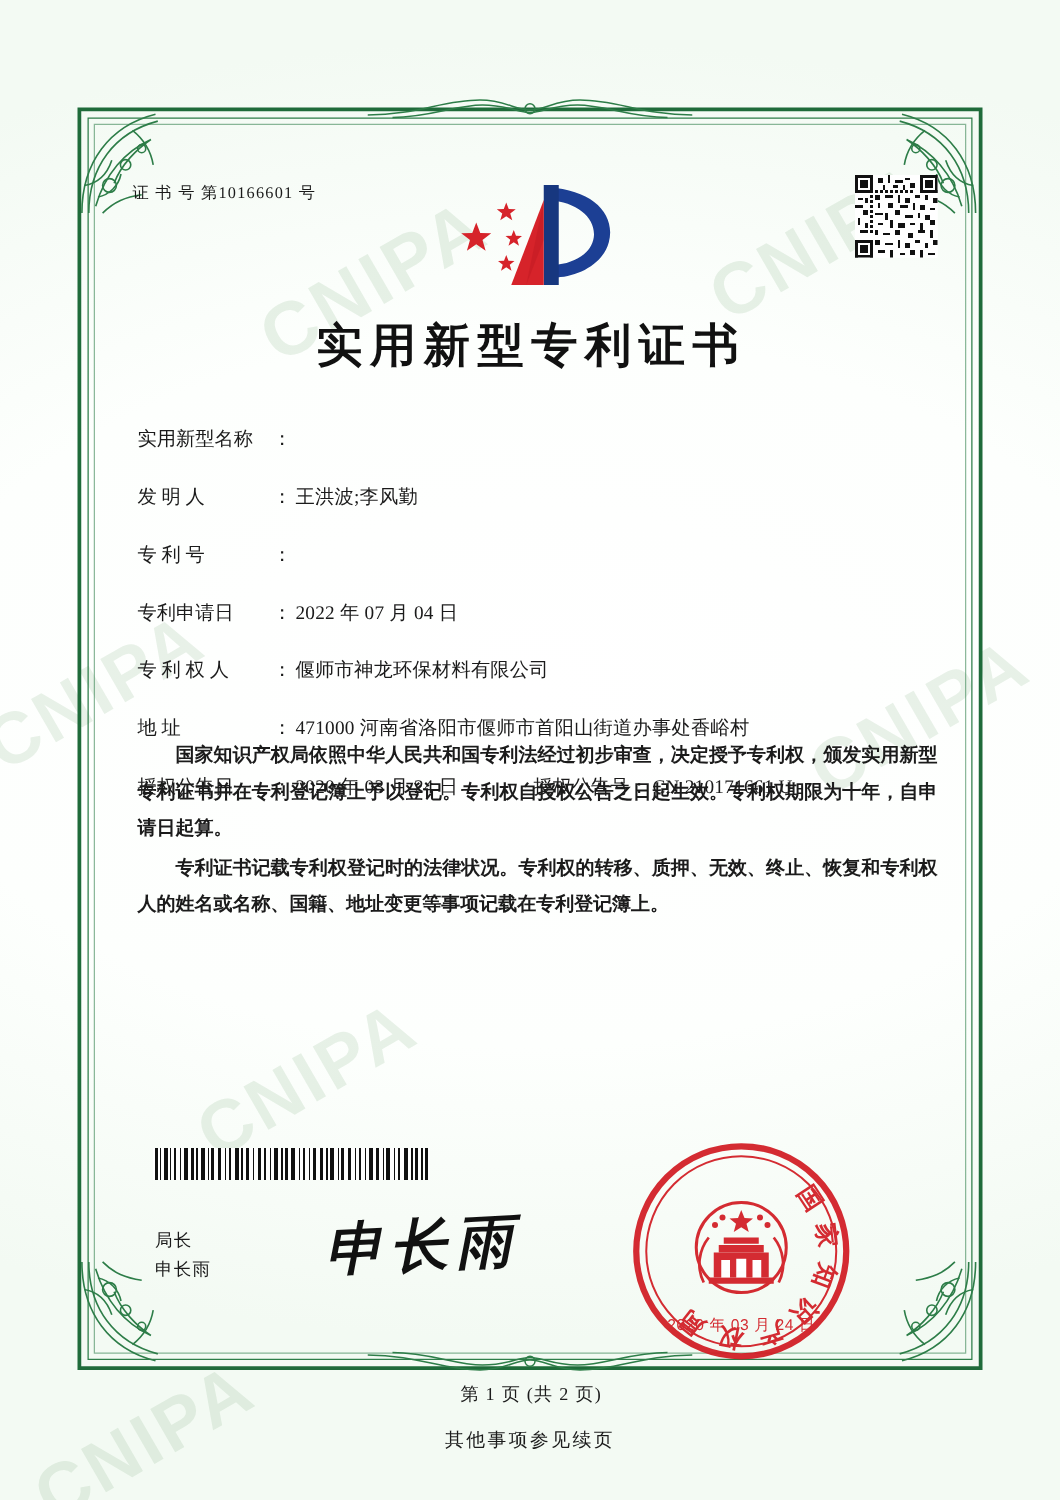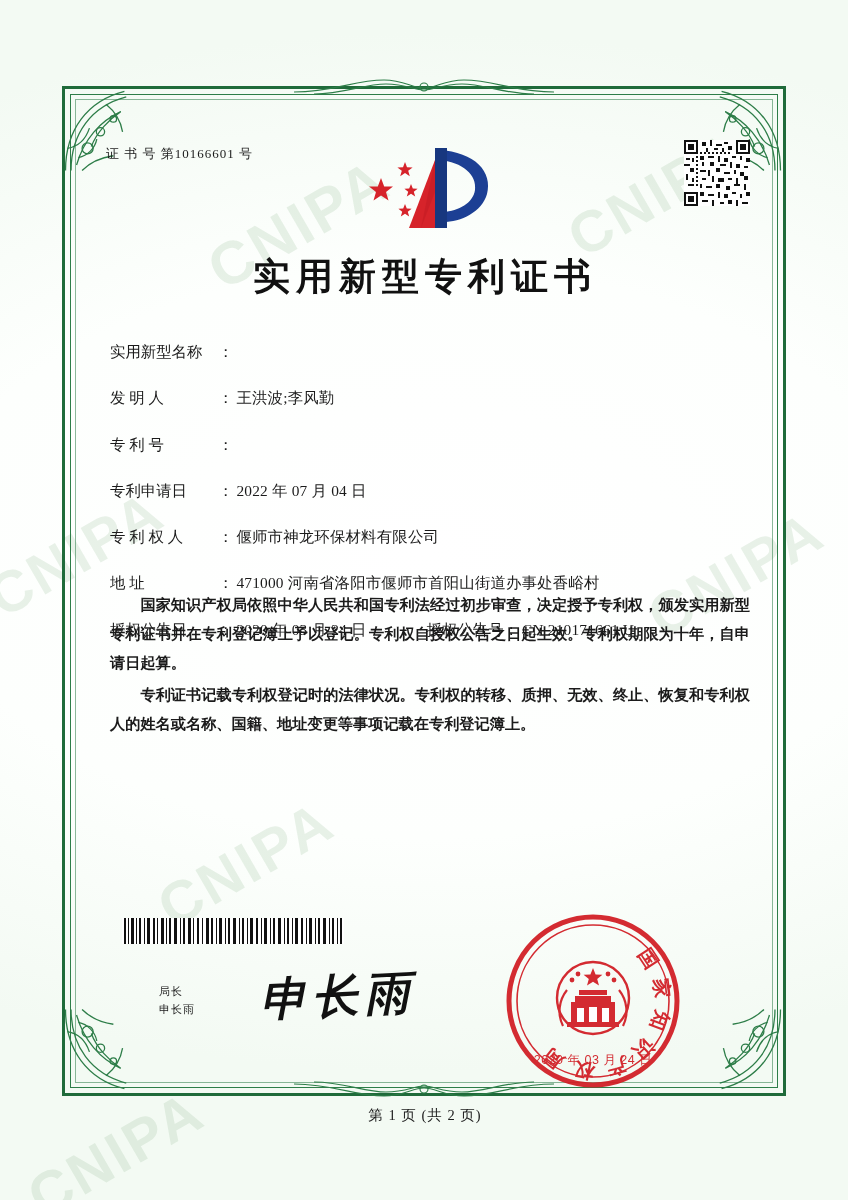--- a/index.html
+++ b/index.html
@@ -206,24 +206,23 @@
     width: 222px;
     height: 26px;
   }
   .barcode svg { display:block; width:100%; height:100%; }
 
   
   .sign-block {
     position: absolute;
     left: 24px;
     top: 862px;
-    font-size: 11px;
+    font-size: 14px;
     line-height: 1.65;
     letter-spacing: 1px;
-    margin-left: 35px;
   }
   .signature-script {
     position: absolute;
     left: 160px;
     top: 846px;
     font-family: "DejaVu Serif", serif;
     font-size: 46px;
     font-weight: 700;
     color: #111;
     font-style: italic;
@@ -636,14 +635,15 @@
 
           <text x="95" y="158" text-anchor="middle" font-family="'Liberation Sans',sans-serif" font-size="12.5" fill="#d11a21" letter-spacing="0.5">2020 年 03 月 24 日</text>
         </g>
       </svg>
     </div>
 
     <div class="page-no">第 1 页 (共 2 页)</div>
 
   </div>
 
+  <div class="footnote">其他事项参见续页</div>
 
 </div>
 
 </body></html>

